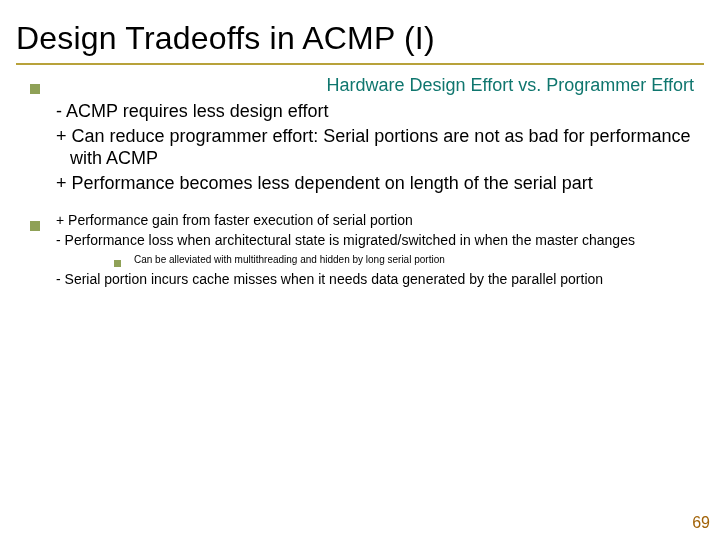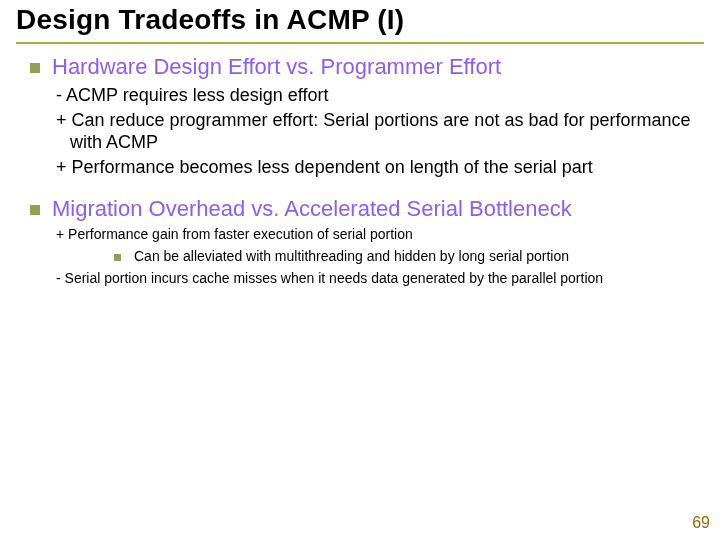--- a/index.html
+++ b/index.html
@@ -12,39 +12,39 @@
     color: #000;
     overflow: hidden;
   }
   .slide {
     position: relative;
     width: 720px;
     height: 540px;
     box-sizing: border-box;
   }
   .title {
-    font-size: 28px;
-    padding: 4px 0 6px 16px;
+    font-size: 32px;
+    padding: 20px 0 6px 16px;
     letter-spacing: 0.2px;
-    font-weight: bold;
   }
   .rule {
     margin: 0 16px 10px 16px;
     border: 0;
     border-top: 2px solid #b8a23a;
   }
   .body {
     padding: 0 26px 0 26px;
   }
   .section-head {
-    color: #8b5cf6;
-    font-size: 22px;
+    color: #0f766e;
+    font-size: 18px;
     margin: 4px 0 4px 0;
     position: relative;
     padding-left: 26px;
+    text-align: right;
   }
   .section-head.second {
     margin-top: 18px;
   }
   .sq-bullet {
     position: absolute;
     left: 4px;
     top: 9px;
     width: 10px;
     height: 10px;
@@ -58,21 +58,21 @@
     text-indent: -14px;
   }
   .sub19 {
     font-size: 14px;
     line-height: 1.28;
     margin: 2px 0 2px 0;
     padding-left: 44px;
     text-indent: -14px;
   }
   .subsub {
-    font-size: 14px;
+    font-size: 10px;
     margin: 4px 0 6px 0;
     padding-left: 108px;
     position: relative;
   }
   .subsub .tiny-sq {
     position: absolute;
     left: 88px;
     top: 6px;
     width: 7px;
     height: 7px;
@@ -99,23 +99,23 @@
     <div class="section-head">
       <span class="sq-bullet"></span>
       <span>Hardware Design Effort vs. Programmer Effort</span>
     </div>
     <div class="sub">- ACMP requires less design effort</div>
     <div class="sub">+ Can reduce programmer effort: Serial portions are not as bad for performance with ACMP</div>
     <div class="sub">+ Performance becomes less dependent on length of the serial part</div>
 
     <div class="section-head second">
       <span class="sq-bullet"></span>
-      <span>Migration Overhead vs. Accelerated Serial Bottleneck</span>
     </div>
     <div class="sub19">+ Performance gain from faster execution of serial portion</div>
+    <div class="sub19">- Performance loss when architectural state is migrated/switched in when the master changes</div>
 
     <div class="subsub">
       <span class="tiny-sq"></span>
       <span>Can be alleviated with multithreading and hidden by long serial portion</span>
     </div>
 
     <div class="sub19">- Serial portion incurs cache misses when it needs data generated by the parallel portion</div>
 
   </div>
 

